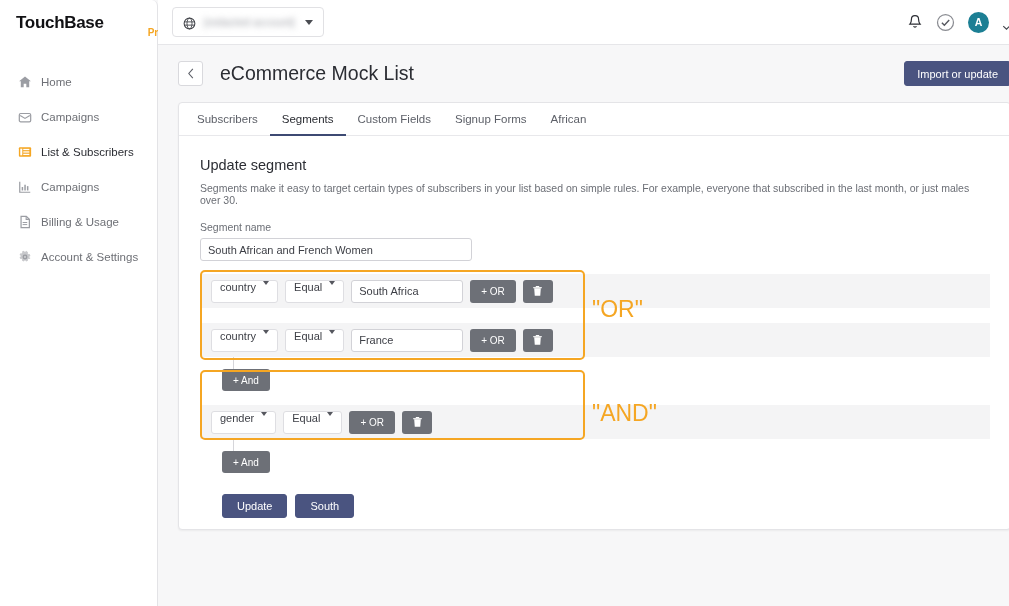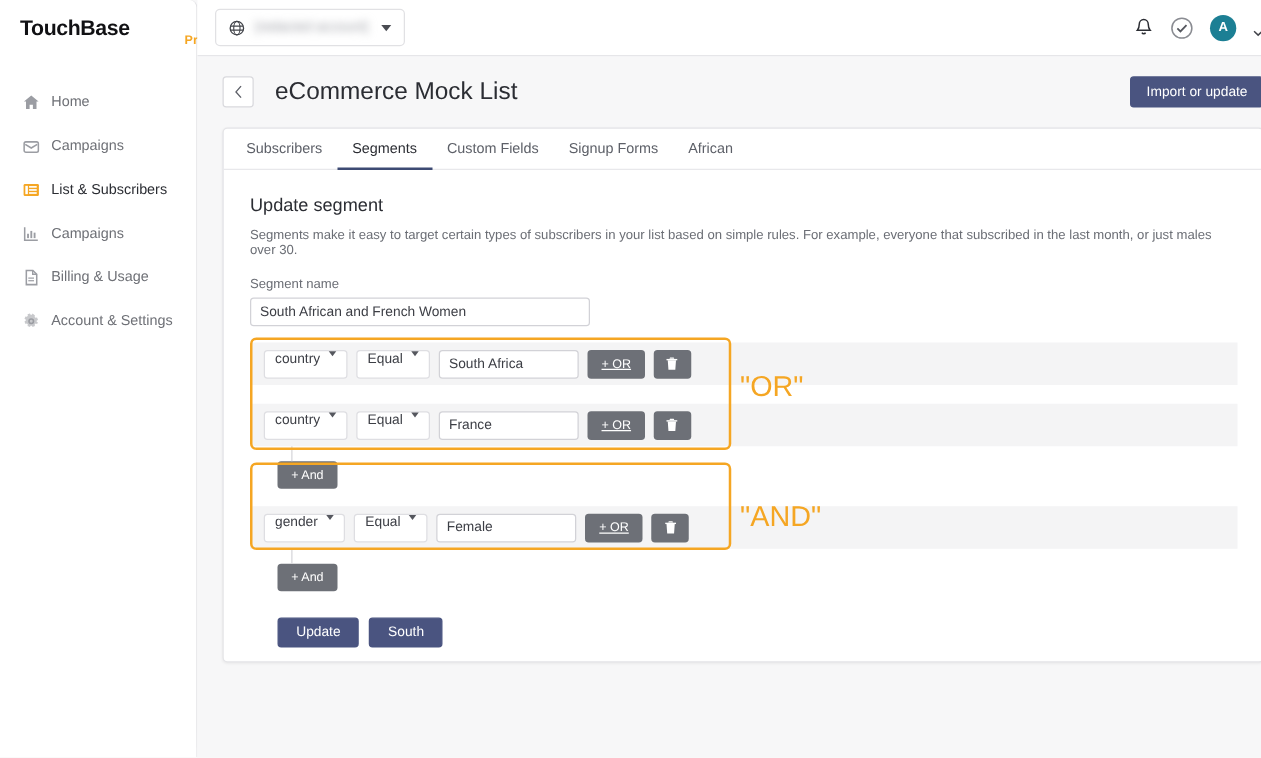--- a/index.html
+++ b/index.html
@@ -119,21 +119,21 @@
   .sel-field { min-width: 56px; }
   .sel-op { min-width: 44px; }
   .val-input {
     width: 112px; height: 23px; border: 1px solid #d2d2d7; border-radius: 3px;
     font-size: 11px; color: #3c3e45; padding: 0 7px; background: #fff;
     font-family: "Liberation Sans", sans-serif;
   }
   .gbtn {
     height: 23px; background: #6d7077; border-radius: 3px; color: #fff;
     font-size: 10px; display: flex; align-items: center; justify-content: center;
-    gap: 4px; cursor: pointer; padding: 0 11px; text-decoration: underline;
+    gap: 4px; cursor: pointer; padding: 0 11px;
   }
   .gbtn.icon-only { width: 30px; padding: 0; }
   .andbtn {
     height: 22px; background: #6d7077; border-radius: 3px; color: #fff;
     font-size: 10px; display: inline-flex; align-items: center; justify-content: center;
     gap: 4px; cursor: pointer; padding: 0 11px;
   }
   .and-wrap { padding-left: 22px; position: relative; }
   .connector { position: absolute; width: 1px; background: #d6d6da; left: 33px; }
 
@@ -345,21 +345,20 @@
 
           <div class="rule-row" style="margin-top:14px;">
             <div class="sel sel-field">
               <span>gender</span>
               <span class="caret2"></span>
             </div>
             <div class="sel sel-op">
               <span>Equal</span>
               <span class="caret2"></span>
             </div>
-            <input class="val-input" type="text" value="Female" style="">
             <div class="gbtn">+ OR</div>
             <div class="gbtn icon-only">
               <svg width="11" height="12" viewBox="0 0 12 13">
                   <path fill="#fff" d="M2.4 3.4h7.2l-.6 8.4H3zM4.4 1h3.2l.5 1.2H3.9z"></path>
                   <rect x="1.3" y="2.3" width="9.4" height="1.2" fill="#fff"></rect>
                 </svg>
             </div>
           </div>
 
           <div class="and-wrap" style="margin-top:12px;position:relative;">

